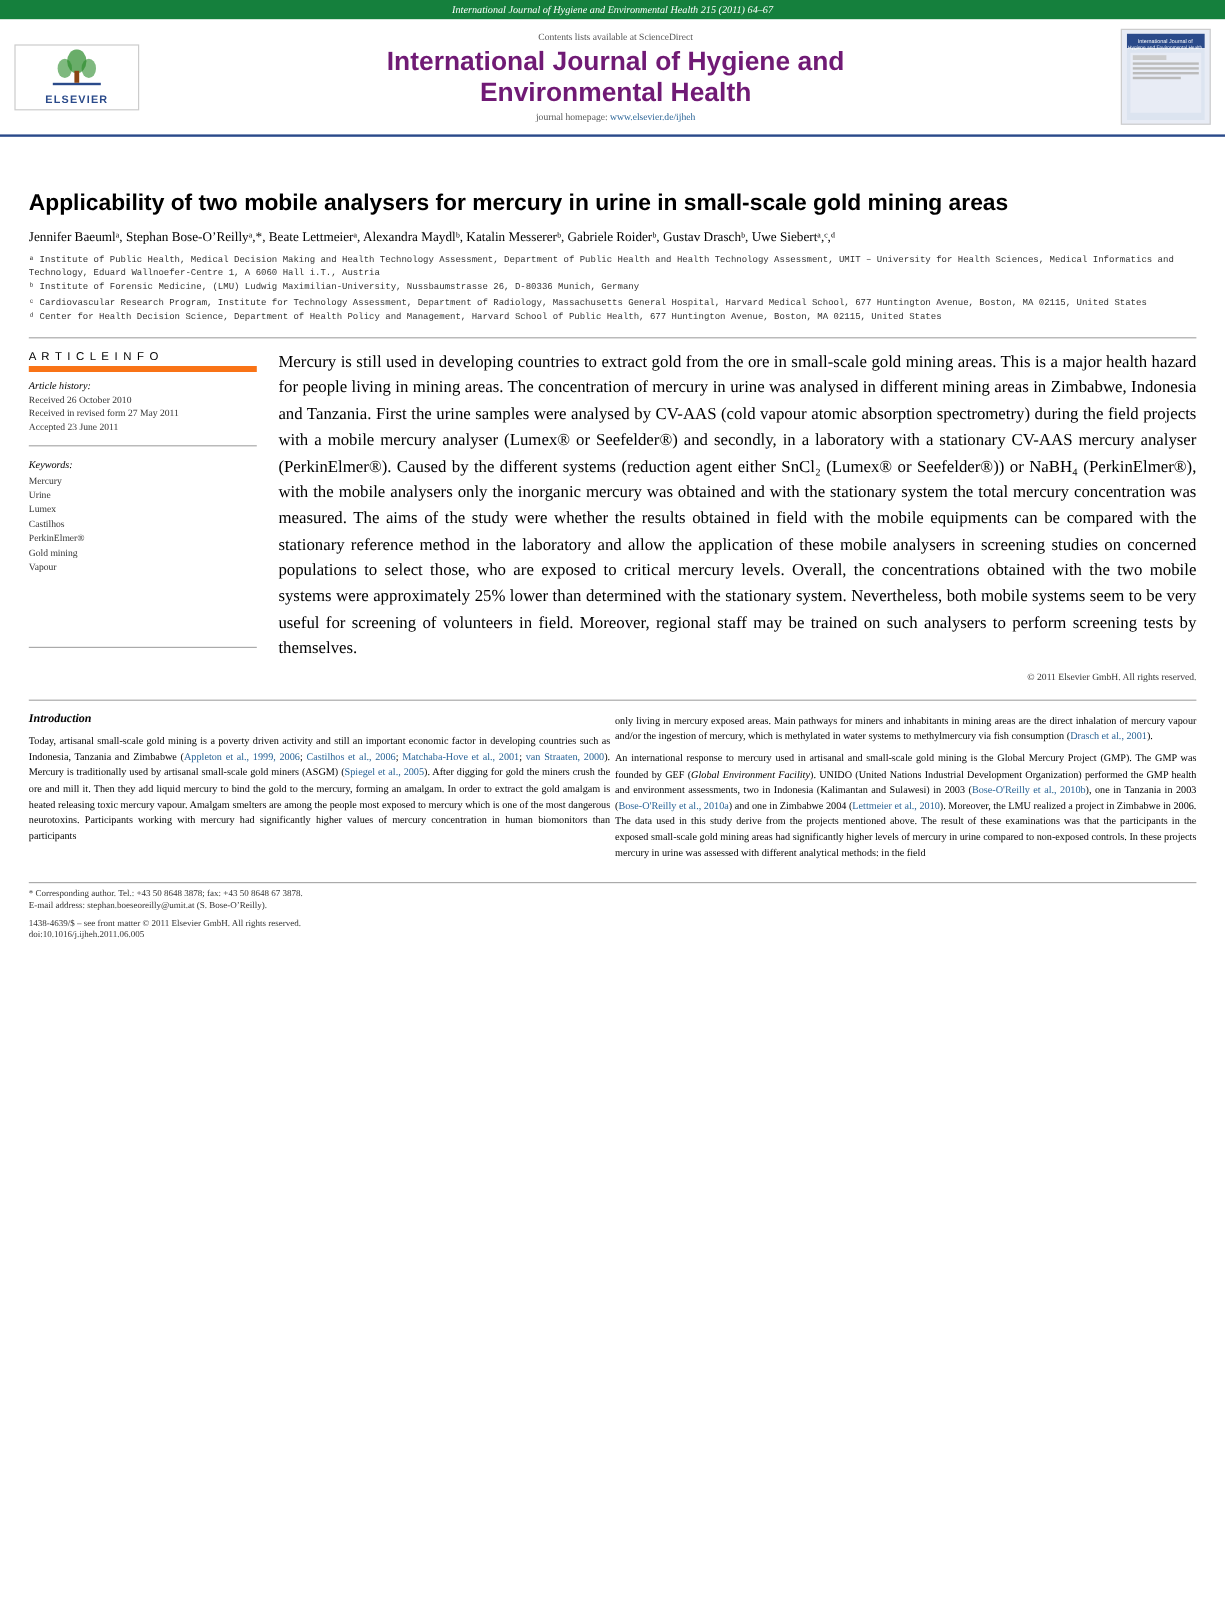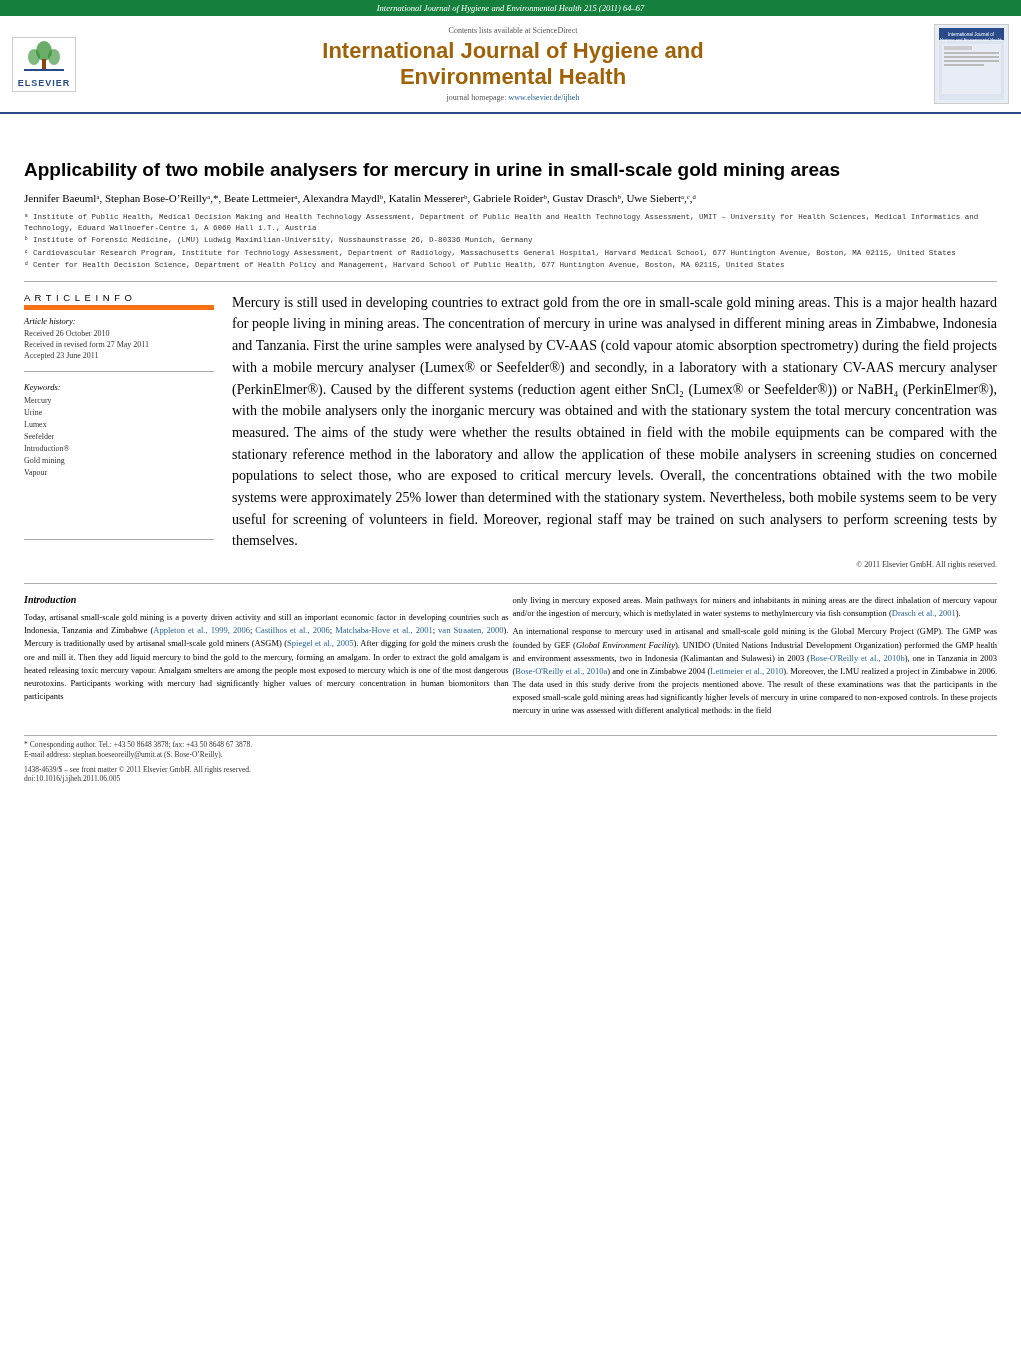--- a/index.html
+++ b/index.html
@@ -35,21 +35,21 @@
       text-align: center;
     }
     .sciencedirect-link {
       font-size: 8px;
       color: #555;
       margin-bottom: 3px;
     }
     .journal-title {
       font-size: 22px;
       font-weight: bold;
-      color: #a16207;
+      color: #701a75;
       line-height: 1.2;
       font-family: Arial, sans-serif;
     }
     .journal-homepage {
       font-size: 8px;
       color: #555;
       margin-top: 3px;
     }
     .journal-homepage a { color: #2a6496; text-decoration: none; }
     .journal-thumb {
@@ -177,21 +177,21 @@
       font-size: 7.5px;
       line-height: 1.4;
       color: #333;
     }
     .issn-line {
       font-size: 7.5px;
       color: #333;
       margin-top: 4px;
     }
     .elsevier-logo-box {
-      width: 64px;
+      width: 104px;
       height: 55px;
       background: #fff;
       border: 1px solid #ccc;
       display: flex;
       flex-direction: column;
       align-items: center;
       justify-content: center;
       gap: 2px;
     }
     .elsevier-tree {
@@ -285,22 +285,22 @@
         <div class="info-text">Accepted 23 June 2011</div>
       </div>
 
       <hr class="divider">
 
       <div class="keywords-section">
         <div class="kw-label">Keywords:</div>
         <div class="kw-item">Mercury</div>
         <div class="kw-item">Urine</div>
         <div class="kw-item">Lumex</div>
-        <div class="kw-item">Seefelder</div>
-        <div class="kw-item">Introduction®</div>
+        <div class="kw-item">Castilhos</div>
+        <div class="kw-item">PerkinElmer®</div>
         <div class="kw-item">Gold mining</div>
         <div class="kw-item">Vapour</div>
       </div>
 
       <hr class="divider" style="margin-top: 60px;">
     </div>
 
     <div class="abstract-section">
       <div class="abstract-text">Mercury is still used in developing countries to extract gold from the ore in small-scale gold mining areas. This is a major health hazard for people living in mining areas. The concentration of mercury in urine was analysed in different mining areas in Zimbabwe, Indonesia and Tanzania. First the urine samples were analysed by CV-AAS (cold vapour atomic absorption spectrometry) during the field projects with a mobile mercury analyser (Lumex® or Seefelder®) and secondly, in a laboratory with a stationary CV-AAS mercury analyser (PerkinElmer®). Caused by the different systems (reduction agent either SnCl₂ (Lumex® or Seefelder®)) or NaBH₄ (PerkinElmer®), with the mobile analysers only the inorganic mercury was obtained and with the stationary system the total mercury concentration was measured. The aims of the study were whether the results obtained in field with the mobile equipments can be compared with the stationary reference method in the laboratory and allow the application of these mobile analysers in screening studies on concerned populations to select those, who are exposed to critical mercury levels. Overall, the concentrations obtained with the two mobile systems were approximately 25% lower than determined with the stationary system. Nevertheless, both mobile systems seem to be very useful for screening of volunteers in field. Moreover, regional staff may be trained on such analysers to perform screening tests by themselves.</div>
       <div class="copyright">© 2011 Elsevier GmbH. All rights reserved.</div>

